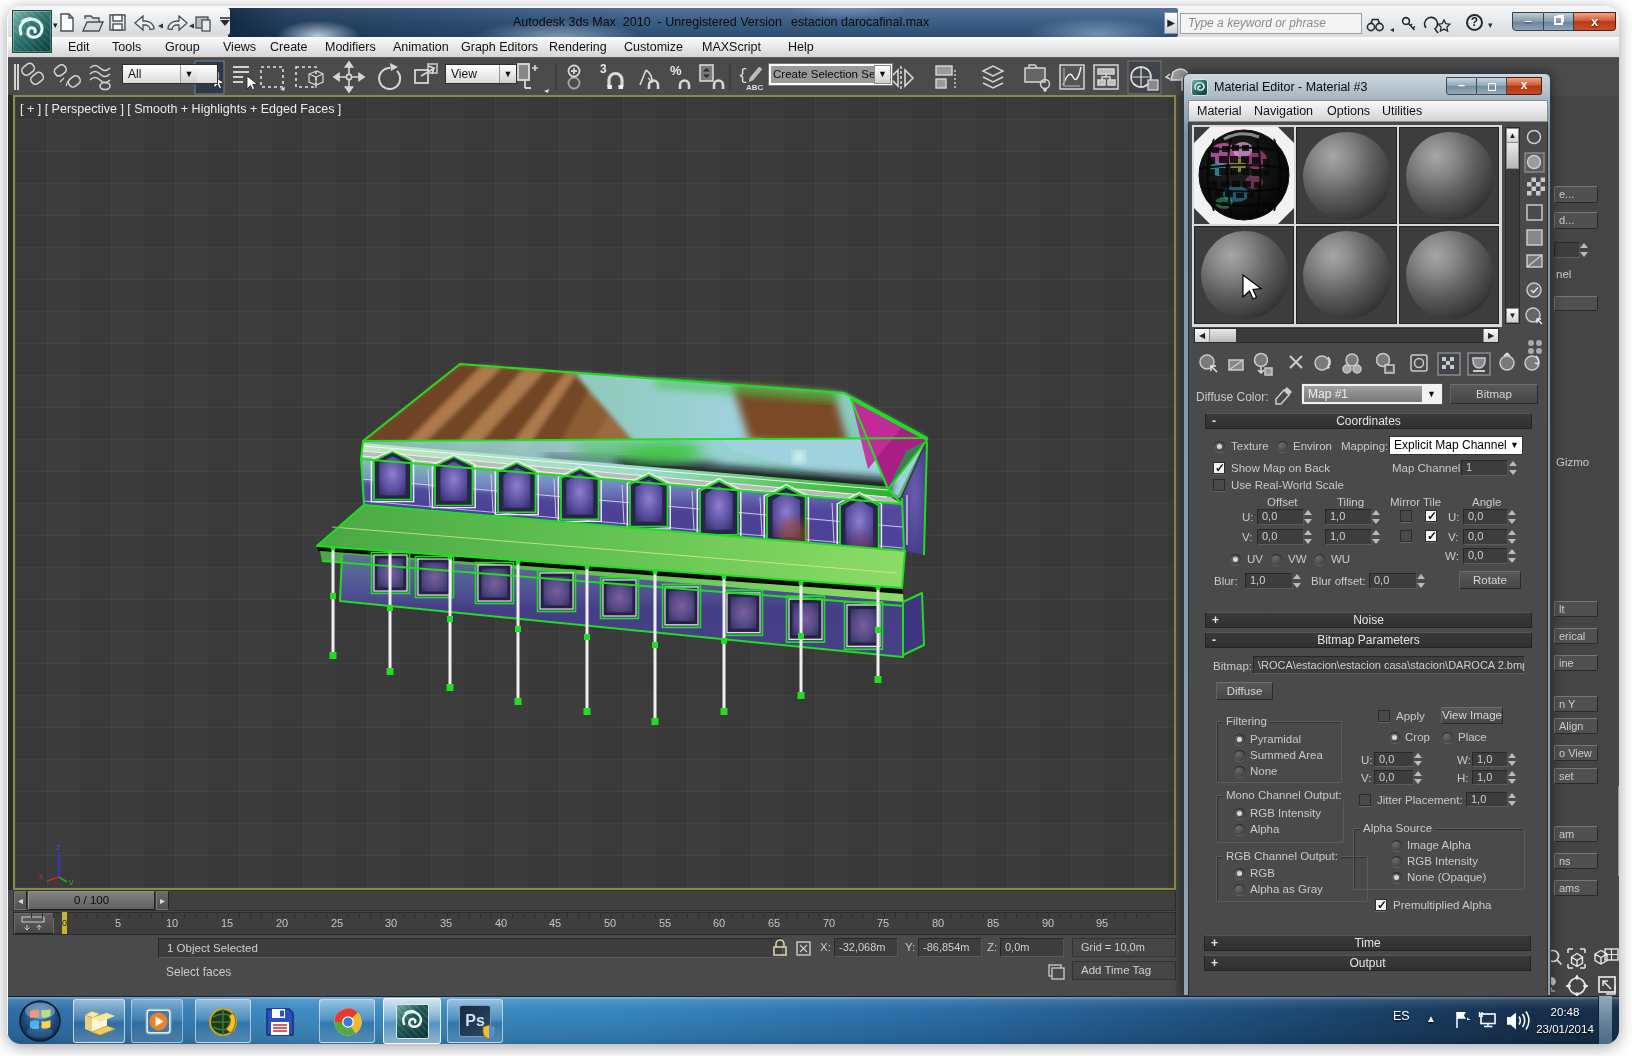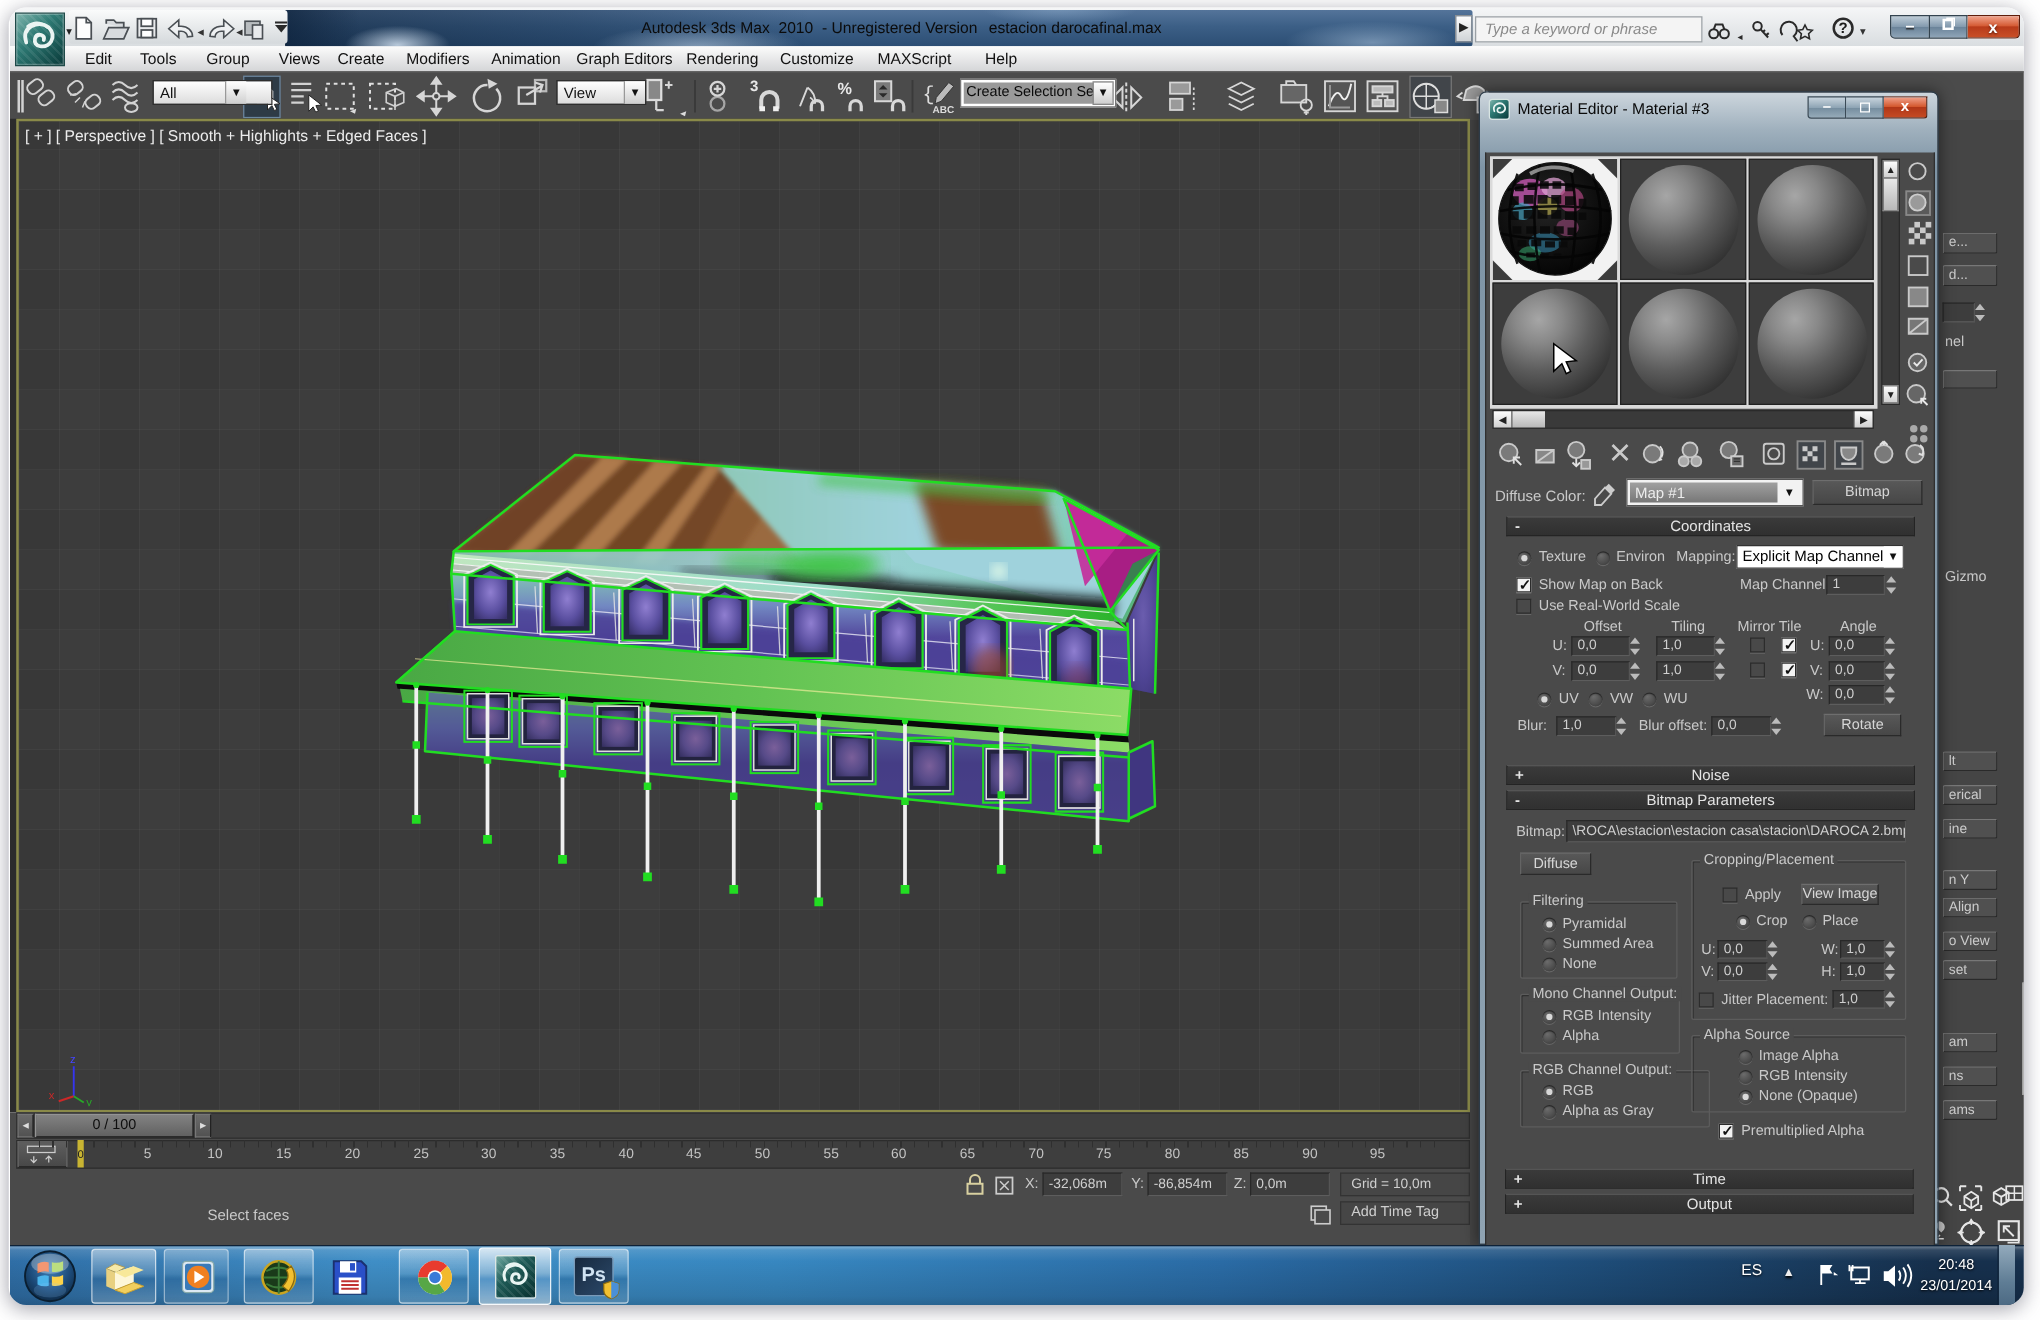--- a/index.html
+++ b/index.html
@@ -576,20 +576,21 @@
         <span class="ab" style="left:743px;top:5px;font-size:11px;transform:translateX(-50%)">65</span>
         <span class="ab" style="left:798px;top:5px;font-size:11px;transform:translateX(-50%)">70</span>
         <span class="ab" style="left:852px;top:5px;font-size:11px;transform:translateX(-50%)">75</span>
         <span class="ab" style="left:907px;top:5px;font-size:11px;transform:translateX(-50%)">80</span>
         <span class="ab" style="left:962px;top:5px;font-size:11px;transform:translateX(-50%)">85</span>
         <span class="ab" style="left:1017px;top:5px;font-size:11px;transform:translateX(-50%)">90</span>
         <span class="ab" style="left:1071px;top:5px;font-size:11px;transform:translateX(-50%)">95</span>
       </div>
     <div class="ab" style="left:54px;top:22px;width:5px;height:22px;background:#c8b432;color:#222;font-size:9px;line-height:22px;text-align:center">0</div>
 
+    <div class="fld" style="left:150px;top:48px;width:625px;height:20px;font-size:11.5px;line-height:18px;padding-left:8px">1 Object Selected</div>
     <svg class="ab" style="left:763px;top:48px" width="44" height="20" viewBox="0 0 44 20">
       <rect x="3" y="9" width="12" height="8" fill="none" stroke="#d8d0a0" stroke-width="1.6"></rect>
       <path d="M5 9 v-3 a4 4 0 0 1 8 0 v3" fill="none" stroke="#d8d0a0" stroke-width="1.6"></path>
       <rect x="26" y="4" width="13" height="13" fill="none" stroke="#ccc" stroke-width="1.4"></rect>
       <path d="M29 7 l7 7 m0 -7 l-7 7" stroke="#ccc" stroke-width="1.2"></path>
     </svg>
     <span class="lbl" style="left:812px;top:51px">X:</span>
       <div class="fld" style="left:826px;top:48px;width:64px;height:19px;line-height:17px">-32,068m</div>
     <span class="lbl" style="left:897px;top:51px">Y:</span>
       <div class="fld" style="left:910px;top:48px;width:64px;height:19px;line-height:17px">-86,854m</div>
@@ -612,20 +613,26 @@
           <path d="M3.5 9 q-1.5 -3.5 1.5 -5.5 q3.5 -2 6 0.5 q2 2.5 0.5 4.5 q-1.5 2 -4 1.5 q-2 -0.5 -1.5 -2.5 q0.4 -1.5 2 -1.2" fill="none" stroke="#eaf4f2" stroke-width="1.4" stroke-linecap="round"></path>
         </svg>
     </div>
     <div class="ab" style="left:30px;top:6px;color:#0a0a0a;font-size:12.5px">Material Editor - Material #3</div>
     <div class="ab" style="left:262px;top:3px;width:96px;height:18px;display:flex">
       <div style="width:31px;background:linear-gradient(#c8d4dd,#8fa5b5 50%,#748c9e 51%,#96abb9);border:1px solid #3a4a56;border-radius:0 0 0 3px;color:#fff;text-align:center;line-height:14px;font-weight:bold;font-size:12px">–</div>
       <div style="width:30px;background:linear-gradient(#c8d4dd,#8fa5b5 50%,#748c9e 51%,#96abb9);border:1px solid #3a4a56;border-left:none;color:#fff;text-align:center;line-height:16px"><span style="display:inline-block;width:8px;height:8px;border:1.5px solid #fff"></span></div>
       <div style="width:35px;background:linear-gradient(#efa08a,#d4592f 45%,#b13717 50%,#c54b24);border:1px solid #551a08;border-left:none;border-radius:0 0 3px 0;color:#fff;text-align:center;line-height:15px;font-weight:bold;font-size:12px">x</div>
     </div>
 
+    <div class="ab" style="left:4px;top:26px;width:360px;height:22px;background:linear-gradient(#fafafa,#d2d3d5);border:1px solid #8a8a8a;color:#111;font-size:12.5px">
+      <span class="ab" style="left:8px;top:3px">Material</span>
+      <span class="ab" style="left:65px;top:3px">Navigation</span>
+      <span class="ab" style="left:138px;top:3px">Options</span>
+      <span class="ab" style="left:193px;top:3px">Utilities</span>
+    </div>
 
     <div class="ab" style="left:4px;top:48px;width:360px;height:875px;background:#4a4a4a;border-left:1px solid #2f2f2f;border-right:1px solid #2f2f2f;overflow:hidden">
 
       <div class="ab" style="left:3px;top:3px;width:310px;height:202px;background:#dadada"></div>
 
       <div class="ab" style="left:5px;top:5px;width:100px;height:97px;background:#f2f2f2;overflow:hidden">
         <svg width="100" height="97" viewBox="0 0 100 97">
           <defs>
             <radialGradient id="ball1" cx="0.42" cy="0.38" r="0.65">
               <stop offset="0" stop-color="#242424"></stop>
@@ -849,23 +856,20 @@
       <div class="fld" style="left:180px;top:451px;width:48px;height:16px">0,0</div>
         <div class="spin" style="left:228px;top:451px;height:16px"></div>
       <div class="btn" style="left:270px;top:449px;width:62px;height:18px;line-height:16px">Rotate</div>
 
       <div class="roll" style="left:16px;top:490px;width:327px;height:16px"><b>+</b>Noise</div>
       <div class="roll" style="left:16px;top:510px;width:327px;height:16px"><b>-</b>Bitmap Parameters</div>
       <span class="lbl" style="left:24px;top:538px">Bitmap:</span>
       <div class="fld" style="left:64px;top:534px;width:272px;height:18px;line-height:16px;font-size:11px">\ROCA\estacion\estacion casa\stacion\DAROCA 2.bmp</div>
       <div class="btn" style="left:27px;top:560px;width:57px;height:18px;line-height:16px">Diffuse</div>
 
-      <div class="grp" style="left:164px;top:566px;width:172px;height:128px">
-          <span>Cropping/Placement</span>
-        </div>
       <div class="cb" style="left:189px;top:588px"></div>
         <span class="lbl" style="left:207px;top:588px">Apply</span>
       <div class="btn" style="left:252px;top:585px;width:62px;height:17px;line-height:15px">View Image</div>
       <div class="rb on" style="left:200px;top:610px"></div>
         <span class="lbl" style="left:216px;top:609px">Crop</span>
       <div class="rb" style="left:253px;top:610px"></div>
         <span class="lbl" style="left:269px;top:609px">Place</span>
       <span class="lbl" style="left:172px;top:632px">U:</span>
         <div class="fld" style="left:185px;top:630px;width:40px;height:15px">0,0</div>
         <div class="spin" style="left:225px;top:630px;height:15px"></div>

